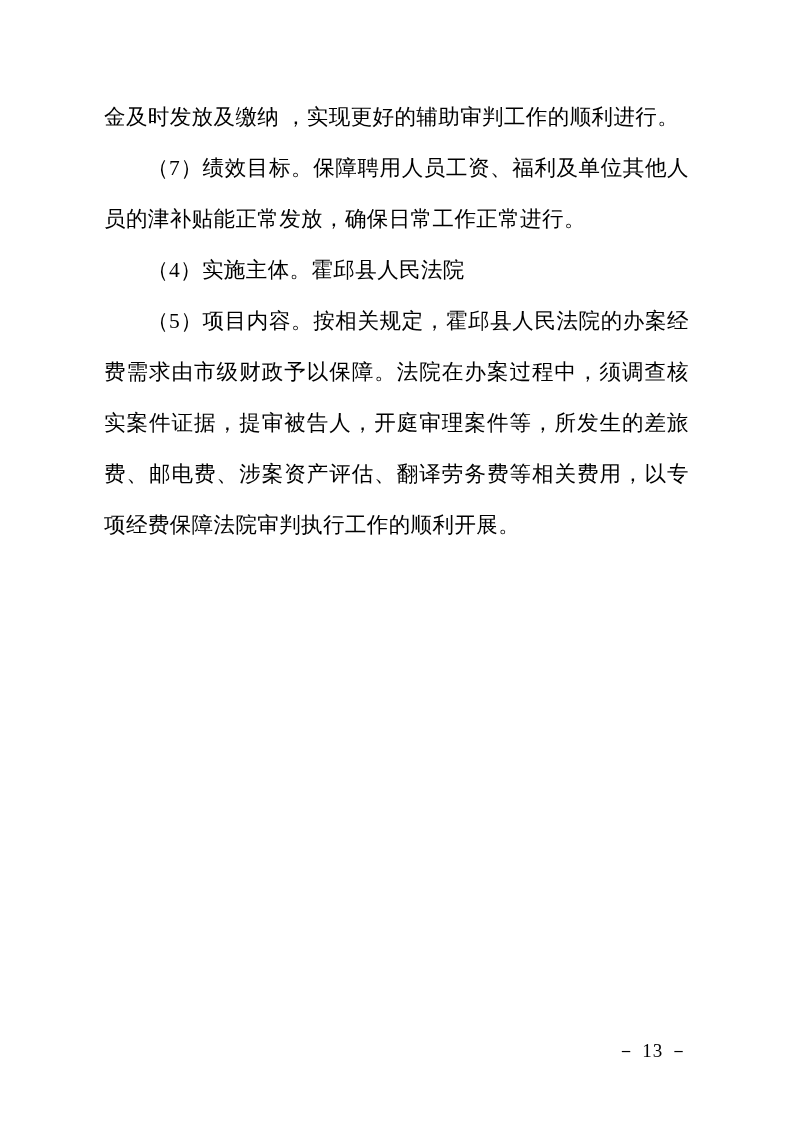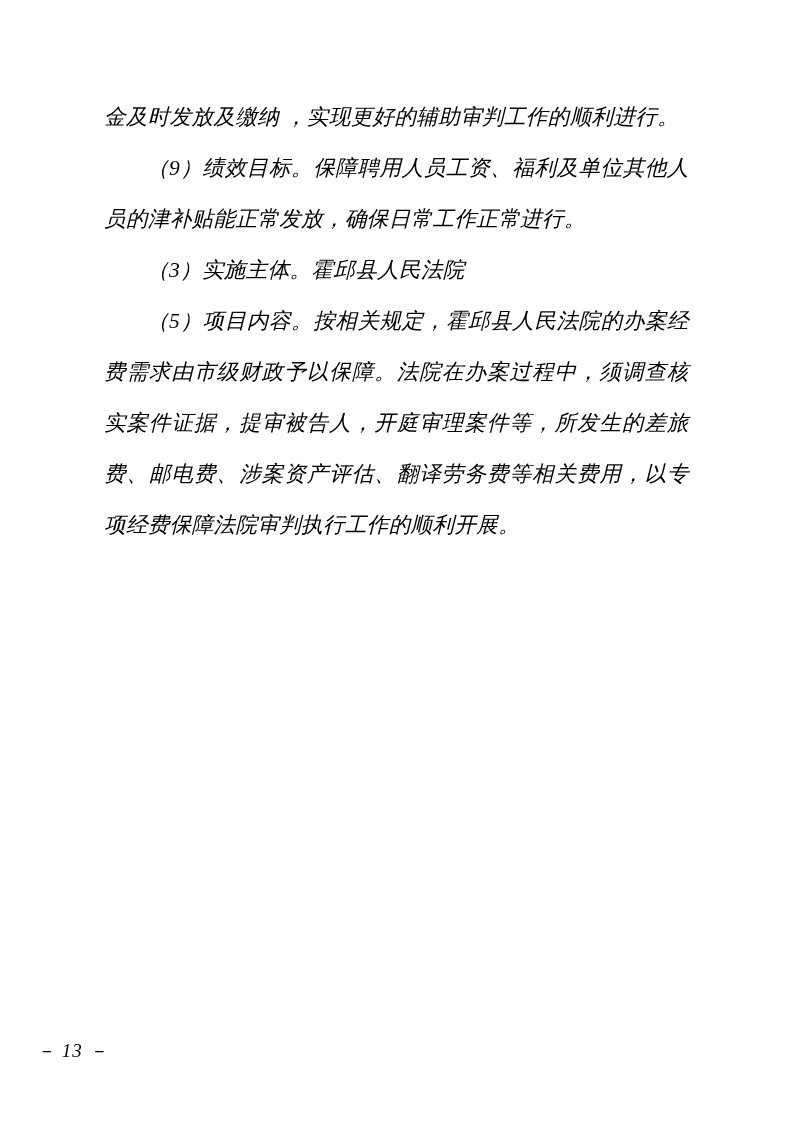--- a/index.html
+++ b/index.html
@@ -13,21 +13,20 @@
     font-family: "Liberation Serif", "DejaVu Serif", serif;
     color: #000000;
     overflow: hidden;
   }
   .page {
     position: relative;
     width: 793px;
     height: 1122px;
     box-sizing: border-box;
     padding: 92px 104px 0 104px;
-    font-style: italic;
   }
   .body-text {
     font-size: 21.5px;
     line-height: 51px;
     text-align: justify;
     text-justify: inter-ideograph;
     letter-spacing: 0.4px;
   }
   p {
     margin: 0;
@@ -37,33 +36,33 @@
   }
   .heading {
     font-weight: bold;
     text-indent: 2em;
   }
   .footer {
     position: absolute;
     left: 0;
     right: 104px;
     bottom: 58px;
+    text-align: right;
     font-size: 19px;
     letter-spacing: 1px;
-    margin-left: 36px;
   }
 </style>
 </head>
 <body>
 
 <div class="page">
 
   <div class="body-text">
     <p>金及时发放及缴纳 ，实现更好的辅助审判工作的顺利进行。</p>
-    <p class="indent">（9）绩效目标。保障聘用人员工资、福利及单位其他人员的津补贴能正常发放，确保日常工作正常进行。</p>
-    <p class="indent">（3）实施主体。霍邱县人民法院</p>
+    <p class="indent">（7）绩效目标。保障聘用人员工资、福利及单位其他人员的津补贴能正常发放，确保日常工作正常进行。</p>
+    <p class="indent">（4）实施主体。霍邱县人民法院</p>
     <p class="indent">（5）项目内容。按相关规定，霍邱县人民法院的办案经费需求由市级财政予以保障。法院在办案过程中，须调查核实案件证据，提审被告人，开庭审理案件等，所发生的差旅费、邮电费、涉案资产评估、翻译劳务费等相关费用，以专项经费保障法院审判执行工作的顺利开展。</p>
 
   </div>
 
   <div class="footer">－ 13 －</div>
 
 </div>
 
 </body></html>

